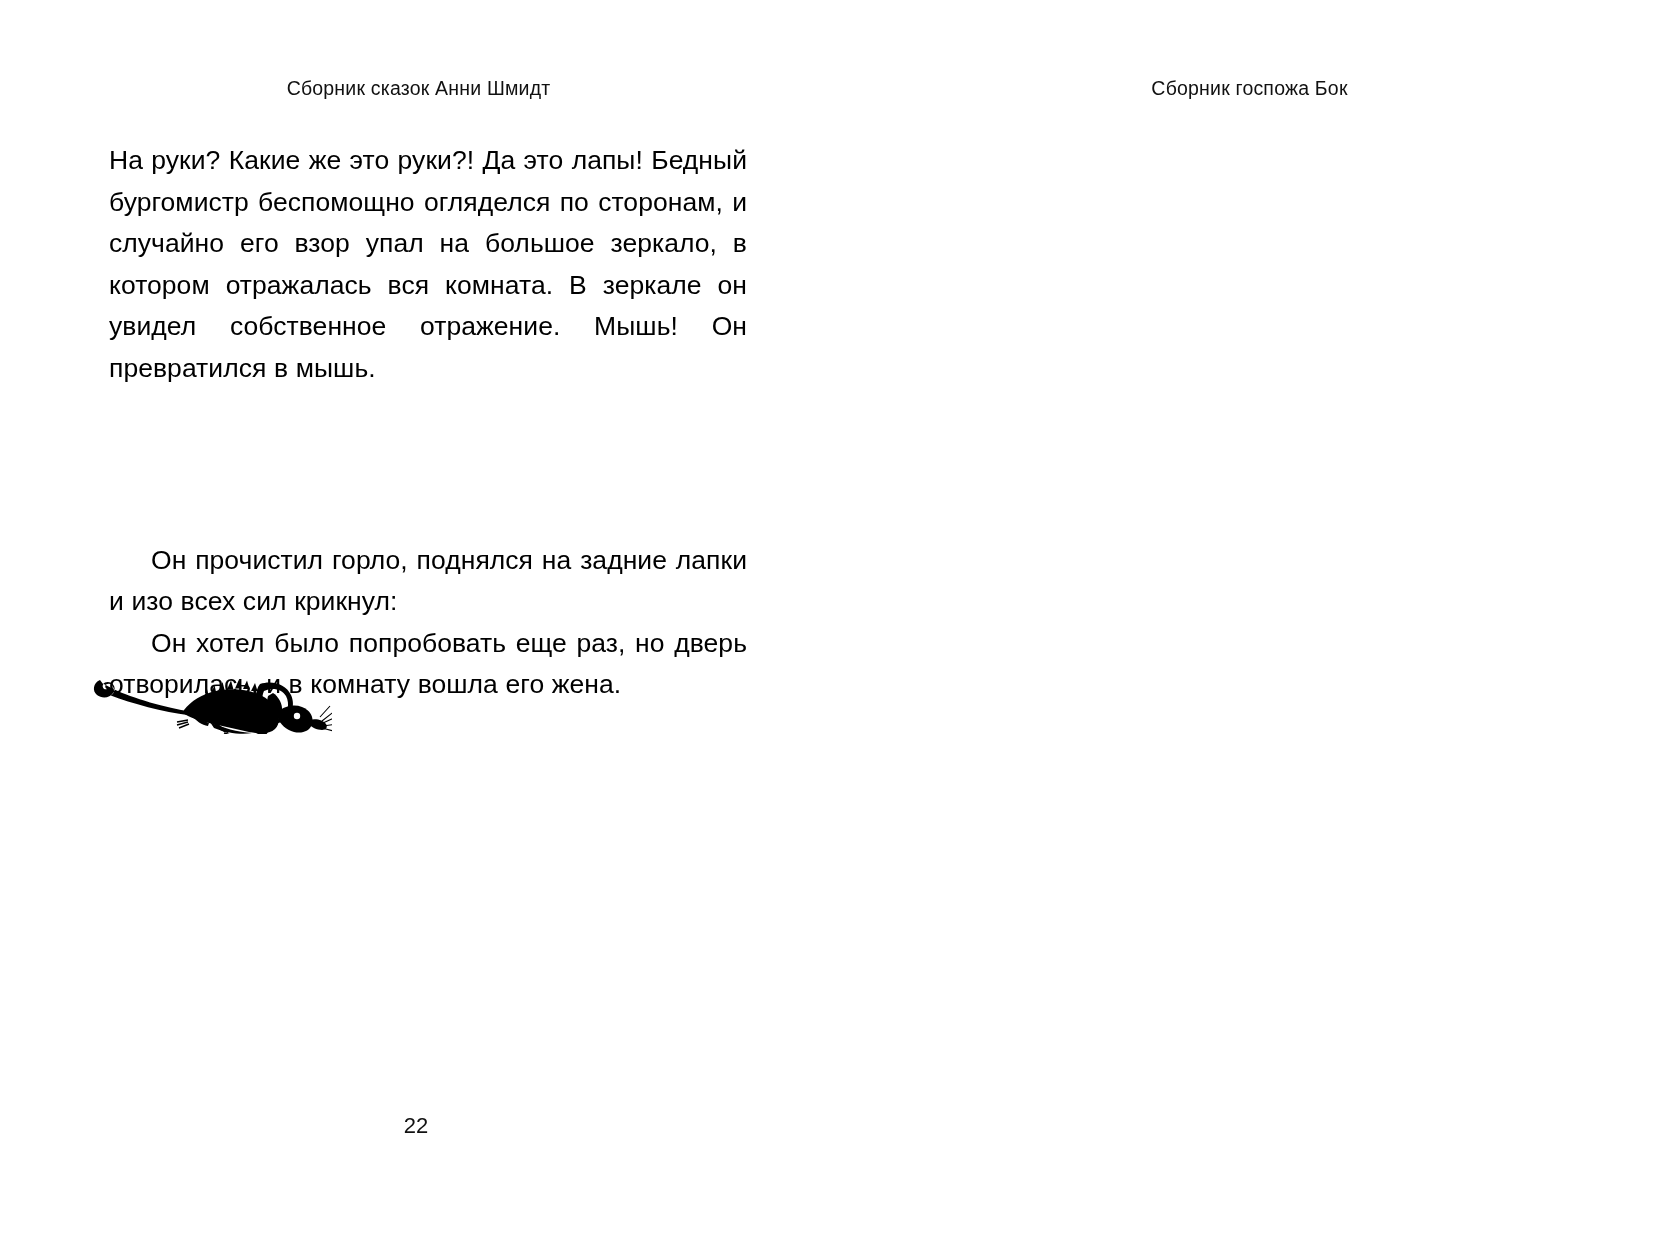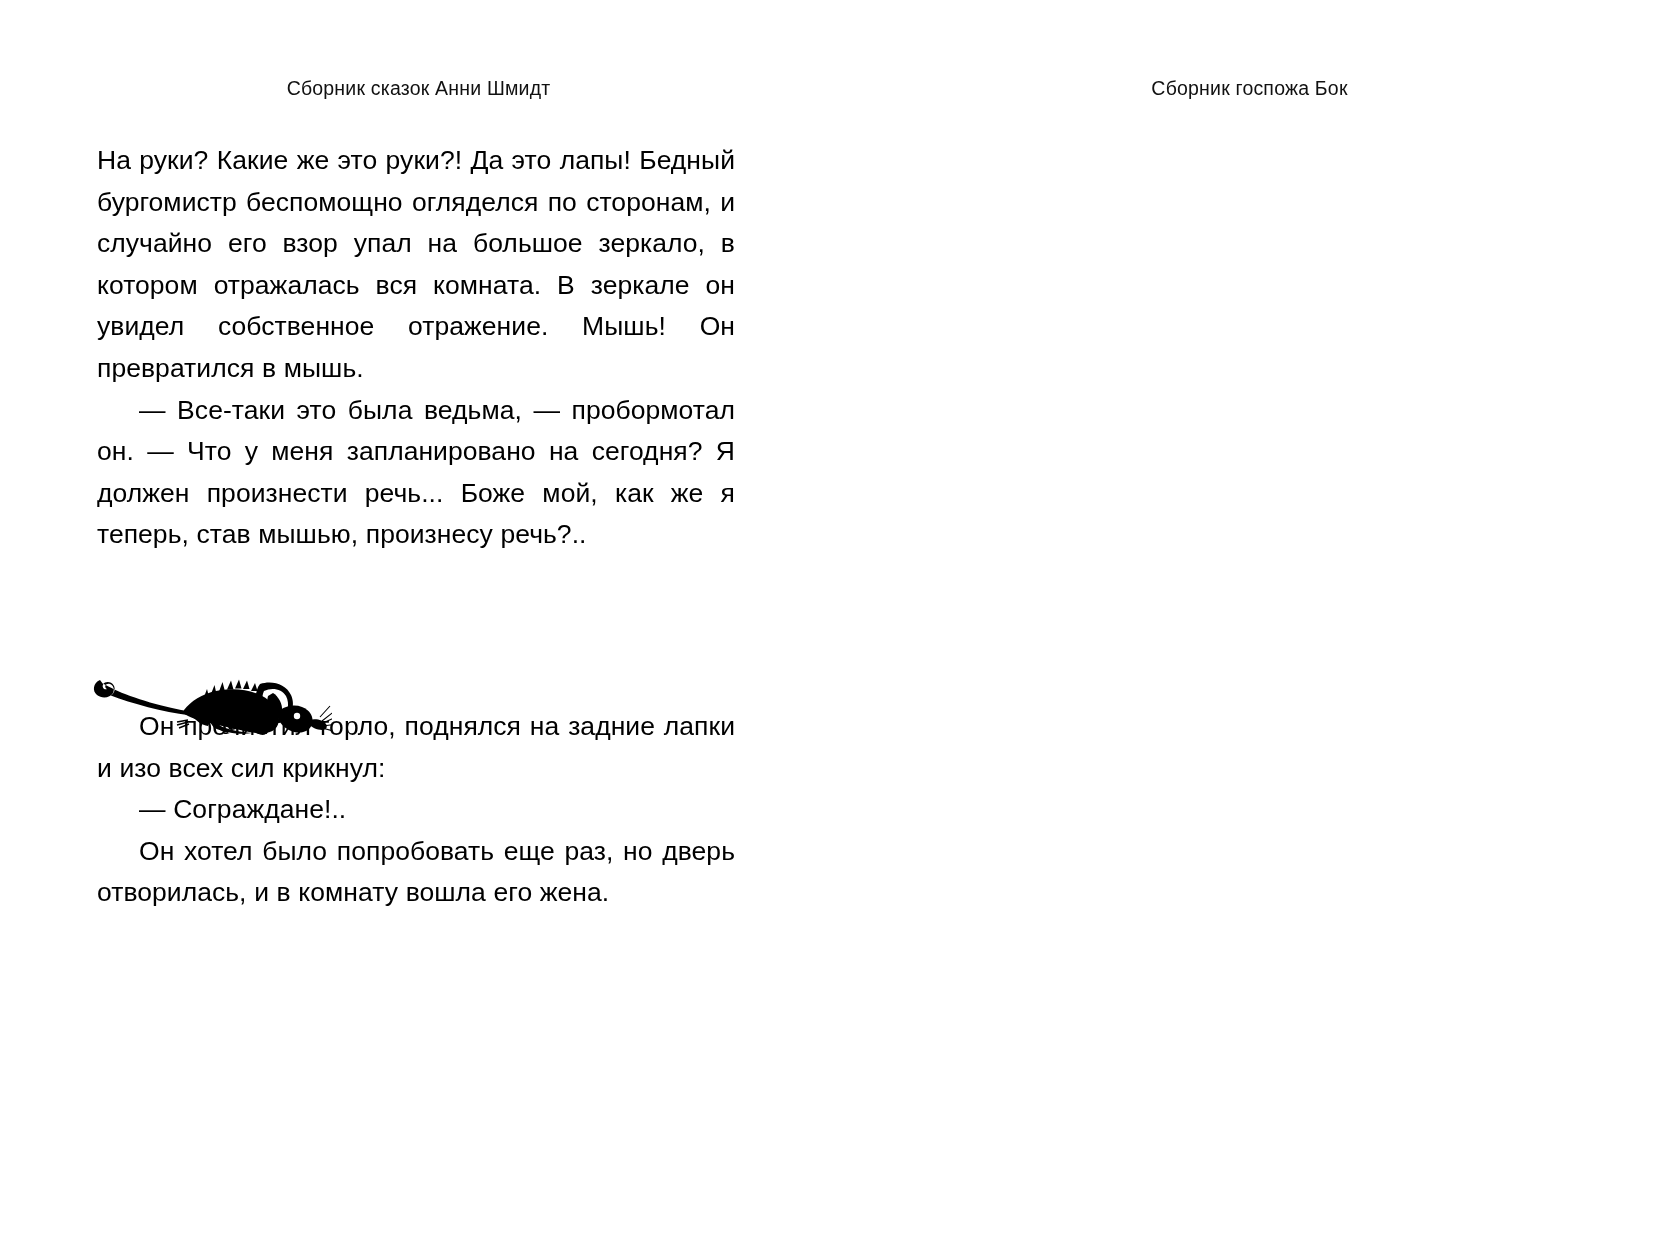--- a/index.html
+++ b/index.html
@@ -52,21 +52,21 @@
     top: 140px;
     width: 638px;
     font-size: 26.5px;
     line-height: 41.6px;
     text-align: justify;
     text-justify: inter-word;
     letter-spacing: 0.05px;
     word-spacing: 0.2px;
     color: #000000;
   }
-  .page-left  .column { left: 97px; }
+  .page-left  .column { left: 109px; }
 
   .column p {
     margin: 0;
     padding: 0;
     text-indent: 42px;
   }
   .column p.no-indent { text-indent: 0; }
   
 
   
@@ -100,26 +100,24 @@
 <body>
 
 <div class="spread">
 
   <div class="page page-left">
 
     <div class="running-head">Сборник сказок Анни Шмидт</div>
 
     <div class="column">
       <p class="no-indent">На руки? Какие же это руки?! Да это лапы! Бедный бургомистр беспомощно огляделся по сторонам, и случайно его взор упал на большое зеркало, в котором отражалась вся комната. В зеркале он увидел собственное отражение. Мышь! Он превратился в мышь.</p>
-      <p>— Все-таки это была ведьма, — пробормотал он. — Что у меня запланировано на сегодня? Я должен произнести речь... Боже мой, как же я теперь, став мышью, произнесу речь?..</p>
 
       <div class="vignette-gap"></div>
 
       <p>Он прочистил горло, поднялся на задние лапки и изо всех сил крикнул:</p>
-      <p>— Сограждане!..</p>
       <p>Он хотел было попробовать еще раз, но дверь отворилась, и в комнату вошла его жена.</p>
     </div>
 
     <div class="vignette">
       <svg viewBox="0 0 240 76" xmlns="http://www.w3.org/2000/svg" aria-hidden="true">
         <g fill="#000000">
 
           <path d="M8 22 C1 25 0 33 5 37 C10 41 18 40 21 35 C23 31 21 27 18 26 C16 25.2 14 26 13.4 27.6
                    C12.9 29 13.6 30.6 15 31 C13.6 31.7 12 31.2 11.2 30 C10 28.2 10.9 25.6 13 24.6
                    C16 23.2 19.8 24.4 21.6 27.2 C23.8 30.6 22.4 35.4 18.8 37.6 C29 41.5 42 45.5 56 49.2
@@ -155,20 +153,21 @@
           <path d="M99 57 C104 63 110 67 116 68 L117 65 C111 63 105 60 101 55 Z"></path>
 
           <path d="M132 75 l10 3 M133 77 l10 2 M134 79 l9 1" stroke="#000000" stroke-width="1.4" fill="none"></path>
           <path d="M96 62 l-11 2 M96 64 l-11 3 M97 66 l-10 4" stroke="#000000" stroke-width="1.4" fill="none"></path>
 
           <path d="M118 64 C130 70 146 74 160 75 C150 77 134 75 122 70 Z"></path>
         </g>
       </svg>
     </div>
 
+    <div class="folio">22</div>
   </div>
 
   <div class="page page-right">
 
     <div class="running-head">Сборник госпожа Бок</div>
 
   </div>
 
 </div>
 

